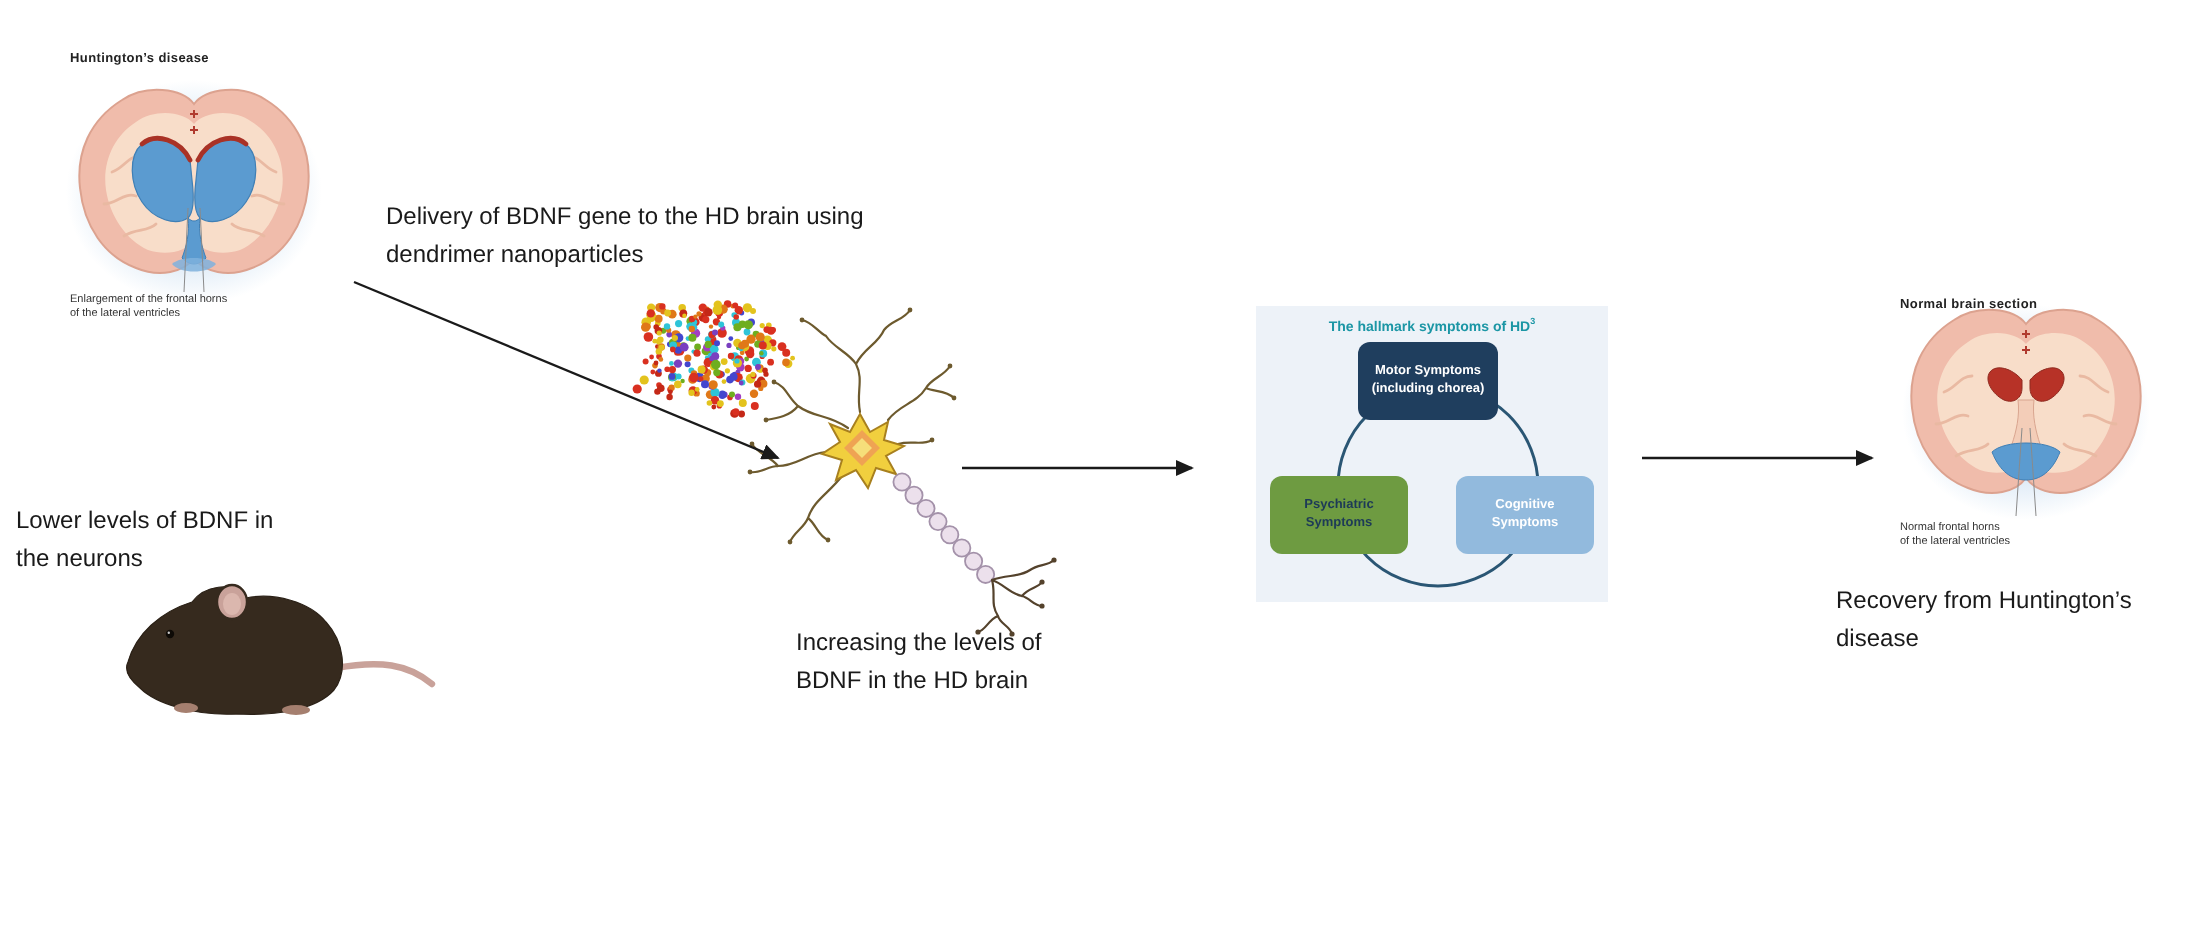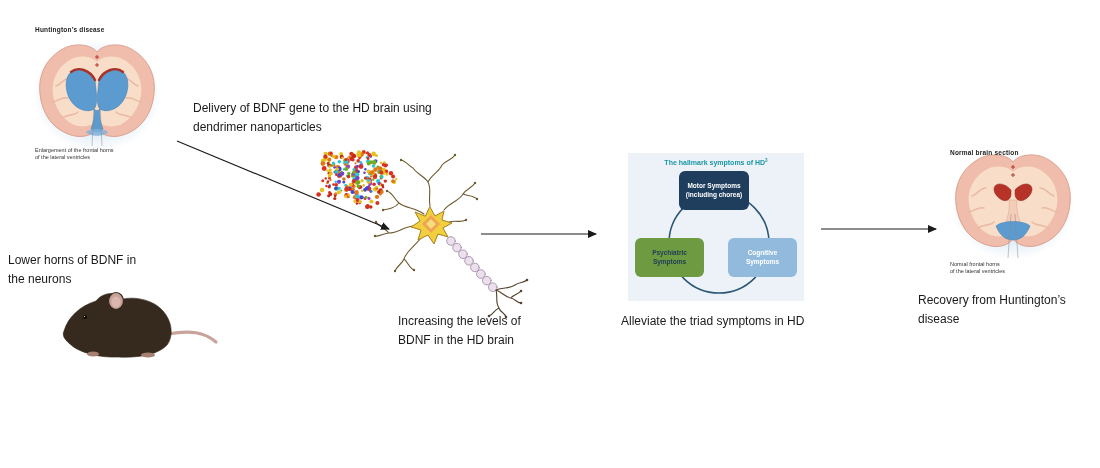--- a/index.html
+++ b/index.html
@@ -416,28 +416,27 @@
       <path d="M1009,200 C1010,208 1008,216 1006,222 C1010,226 1016,226 1020,222 C1018,216 1016,208 1017,200 Z" fill="#f3cdb8" stroke="#d9a58f" stroke-width="0.5"></path>
       <path d="M996,226 C1002,220 1024,220 1030,226 C1026,236 1020,240 1013,240 C1006,240 1000,236 996,226 Z" fill="#5b9bd0" stroke="#3f7fb5" stroke-width="0.5"></path>
       <path d="M1008,258 L1011,214 M1018,258 L1015,214" stroke="#8a8a8a" stroke-width="0.5" fill="none"></path>
     </g>
   </svg>
 
   <div class="txt fig-title" style="left:35px; top:26px; width:125px;">Huntington’s disease</div>
   <div class="txt fig-caption" style="left:35px; top:147px; width:125px;">Enlargement of the frontal horns
 of the lateral ventricles</div>
 
-  <div class="txt label" style="left:8px; top:251px; width:180px;">Lower horns of BDNF in
+  <div class="txt label" style="left:8px; top:251px; width:180px;">Lower levels of BDNF in
 the neurons</div>
 
   <div class="txt label" style="left:193px; top:99px; width:300px;">Delivery of BDNF gene to the HD brain using
 dendrimer nanoparticles</div>
   <div class="txt label" style="left:398px; top:312px; width:180px;">Increasing the levels of
 BDNF in the HD brain</div>
-  <div class="txt label" style="left:621px; top:312px; width:220px;">Alleviate the triad symptoms in HD</div>
   <div class="txt label" style="left:918px; top:291px; width:190px;">Recovery from Huntington’s
 disease</div>
 
   <div class="txt fig-title" style="left:950px; top:149px; width:126px;">Normal brain section</div>
   <div class="txt fig-caption" style="left:950px; top:261px; width:126px;">Normal frontal horns
 of the lateral ventricles</div>
 
   <div class="panel" style="background-color: rgb(237, 242, 248);">
     <svg class="panel-circle-svg" width="176" height="148">
       <circle cx="91" cy="90" r="50" fill="none" stroke-width="1.5" style="stroke: rgb(42, 86, 116);"></circle>

